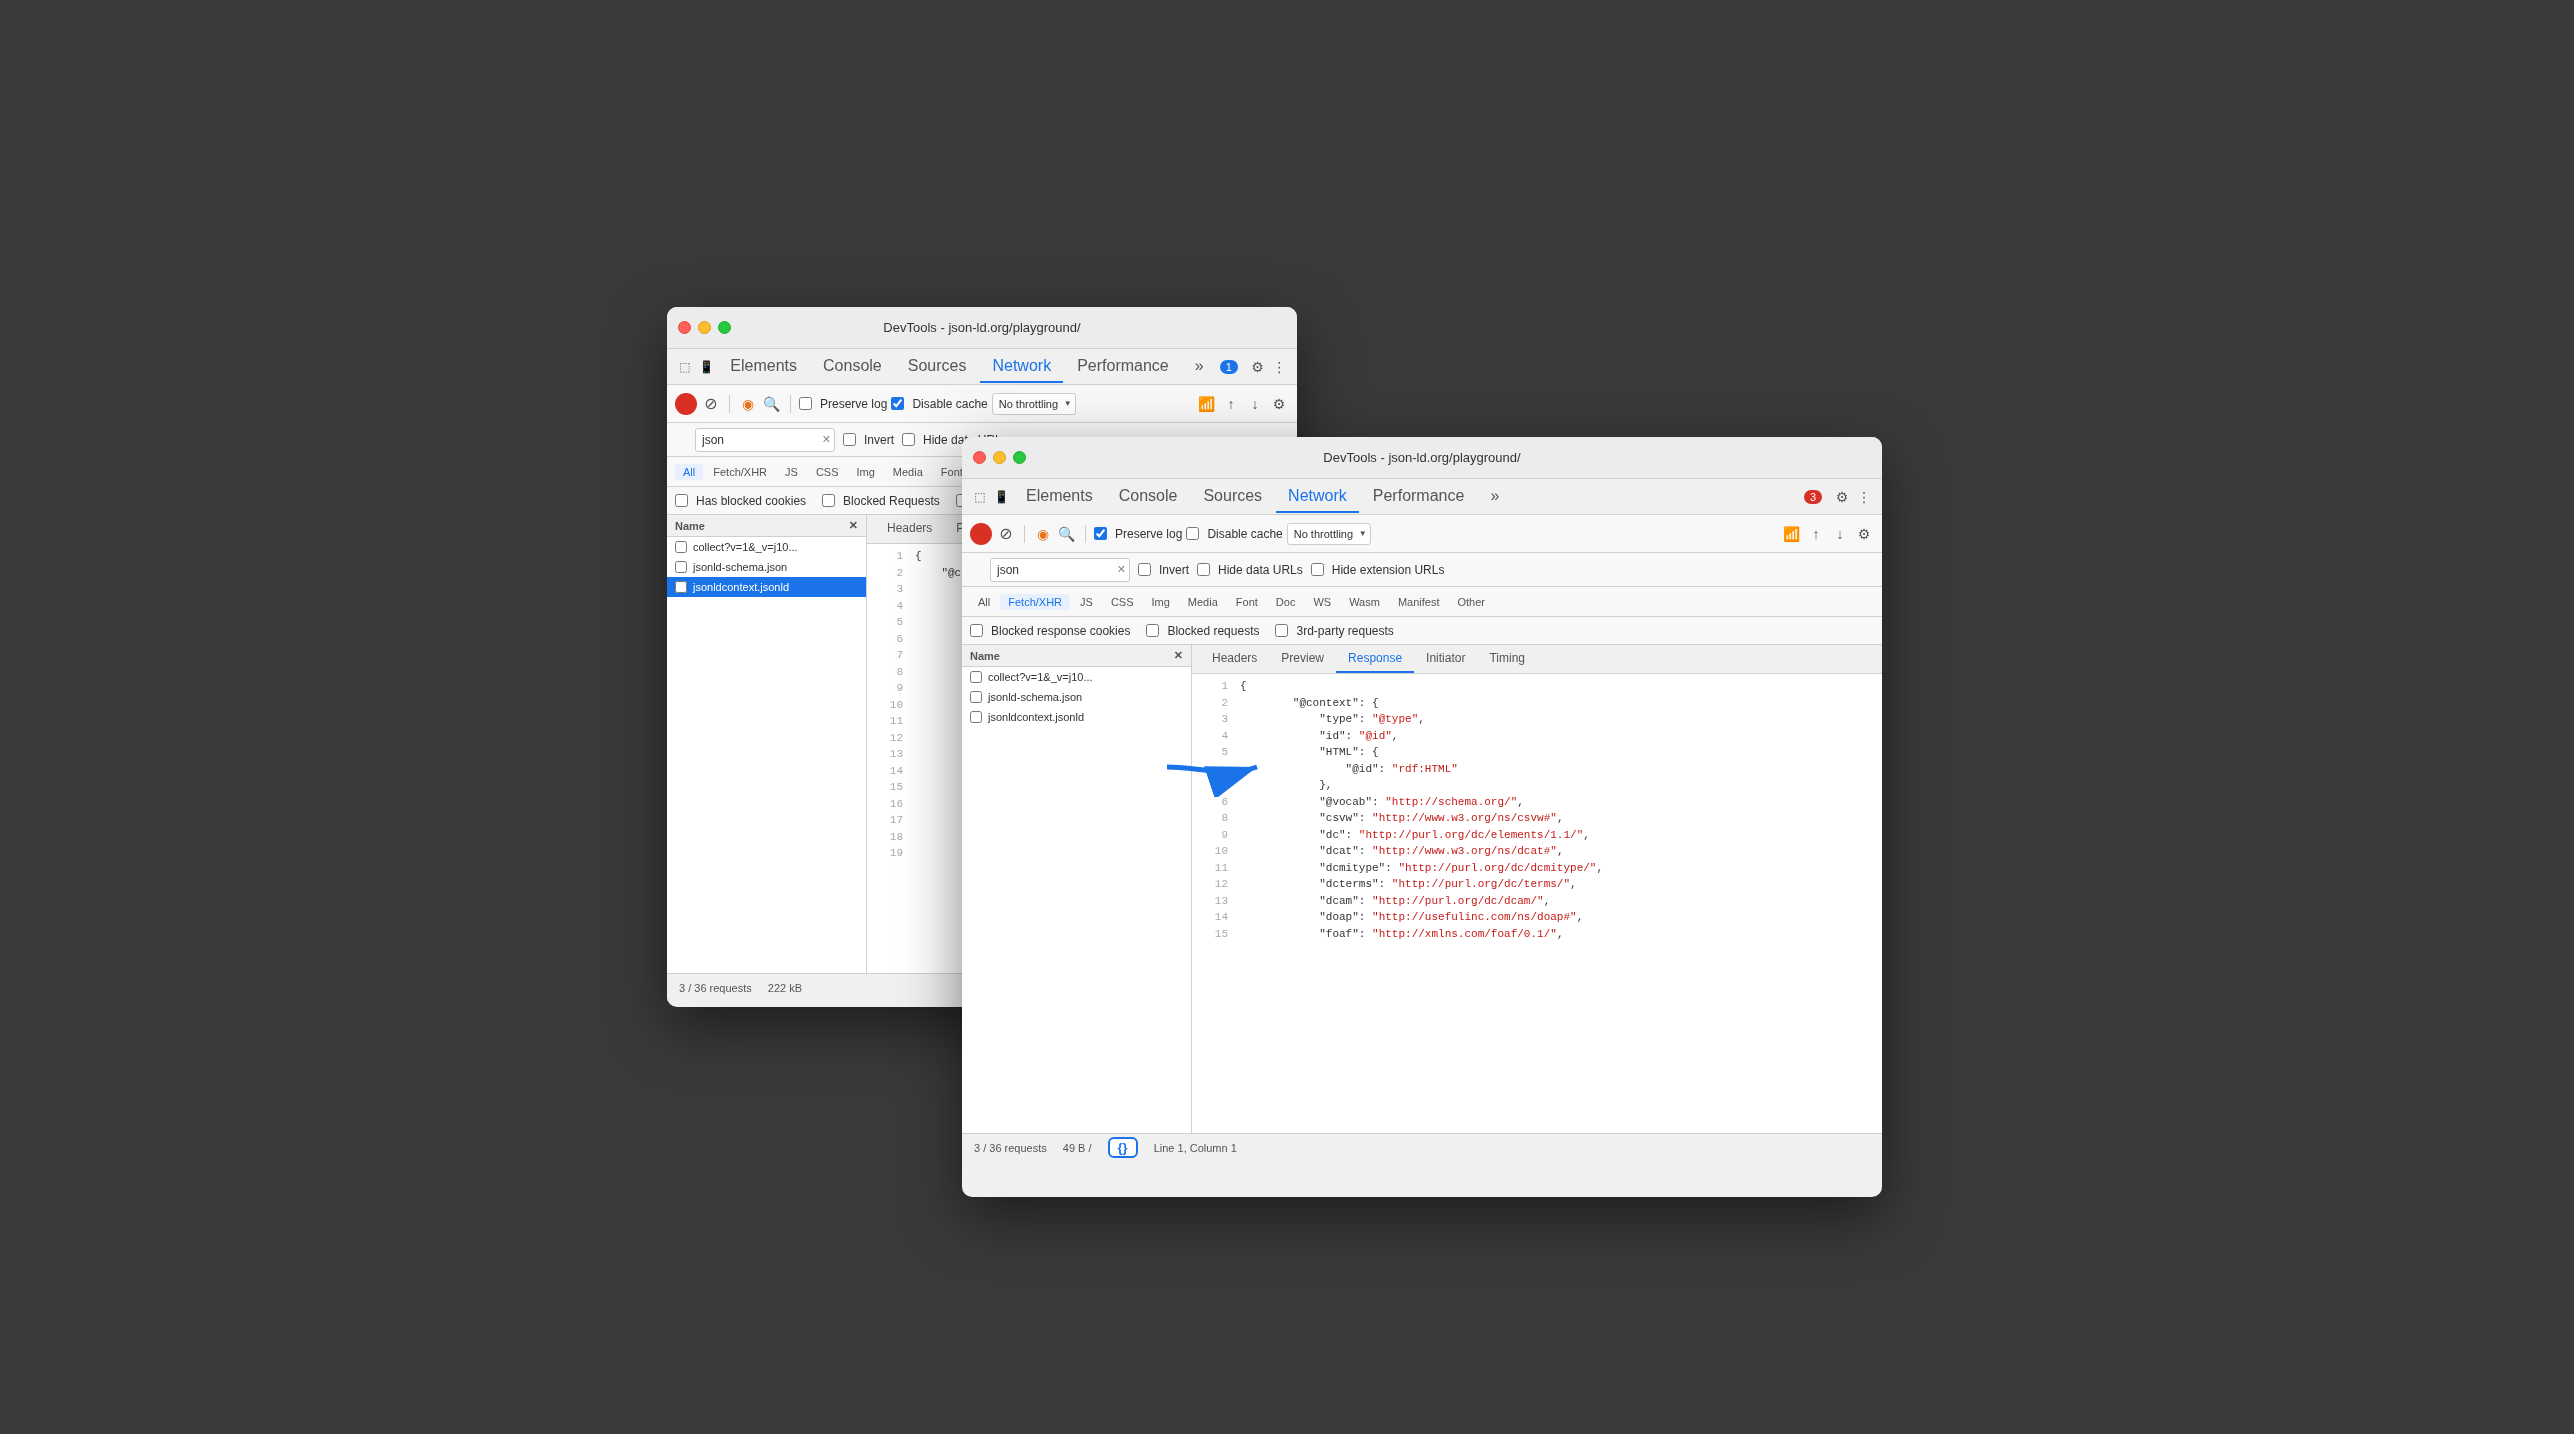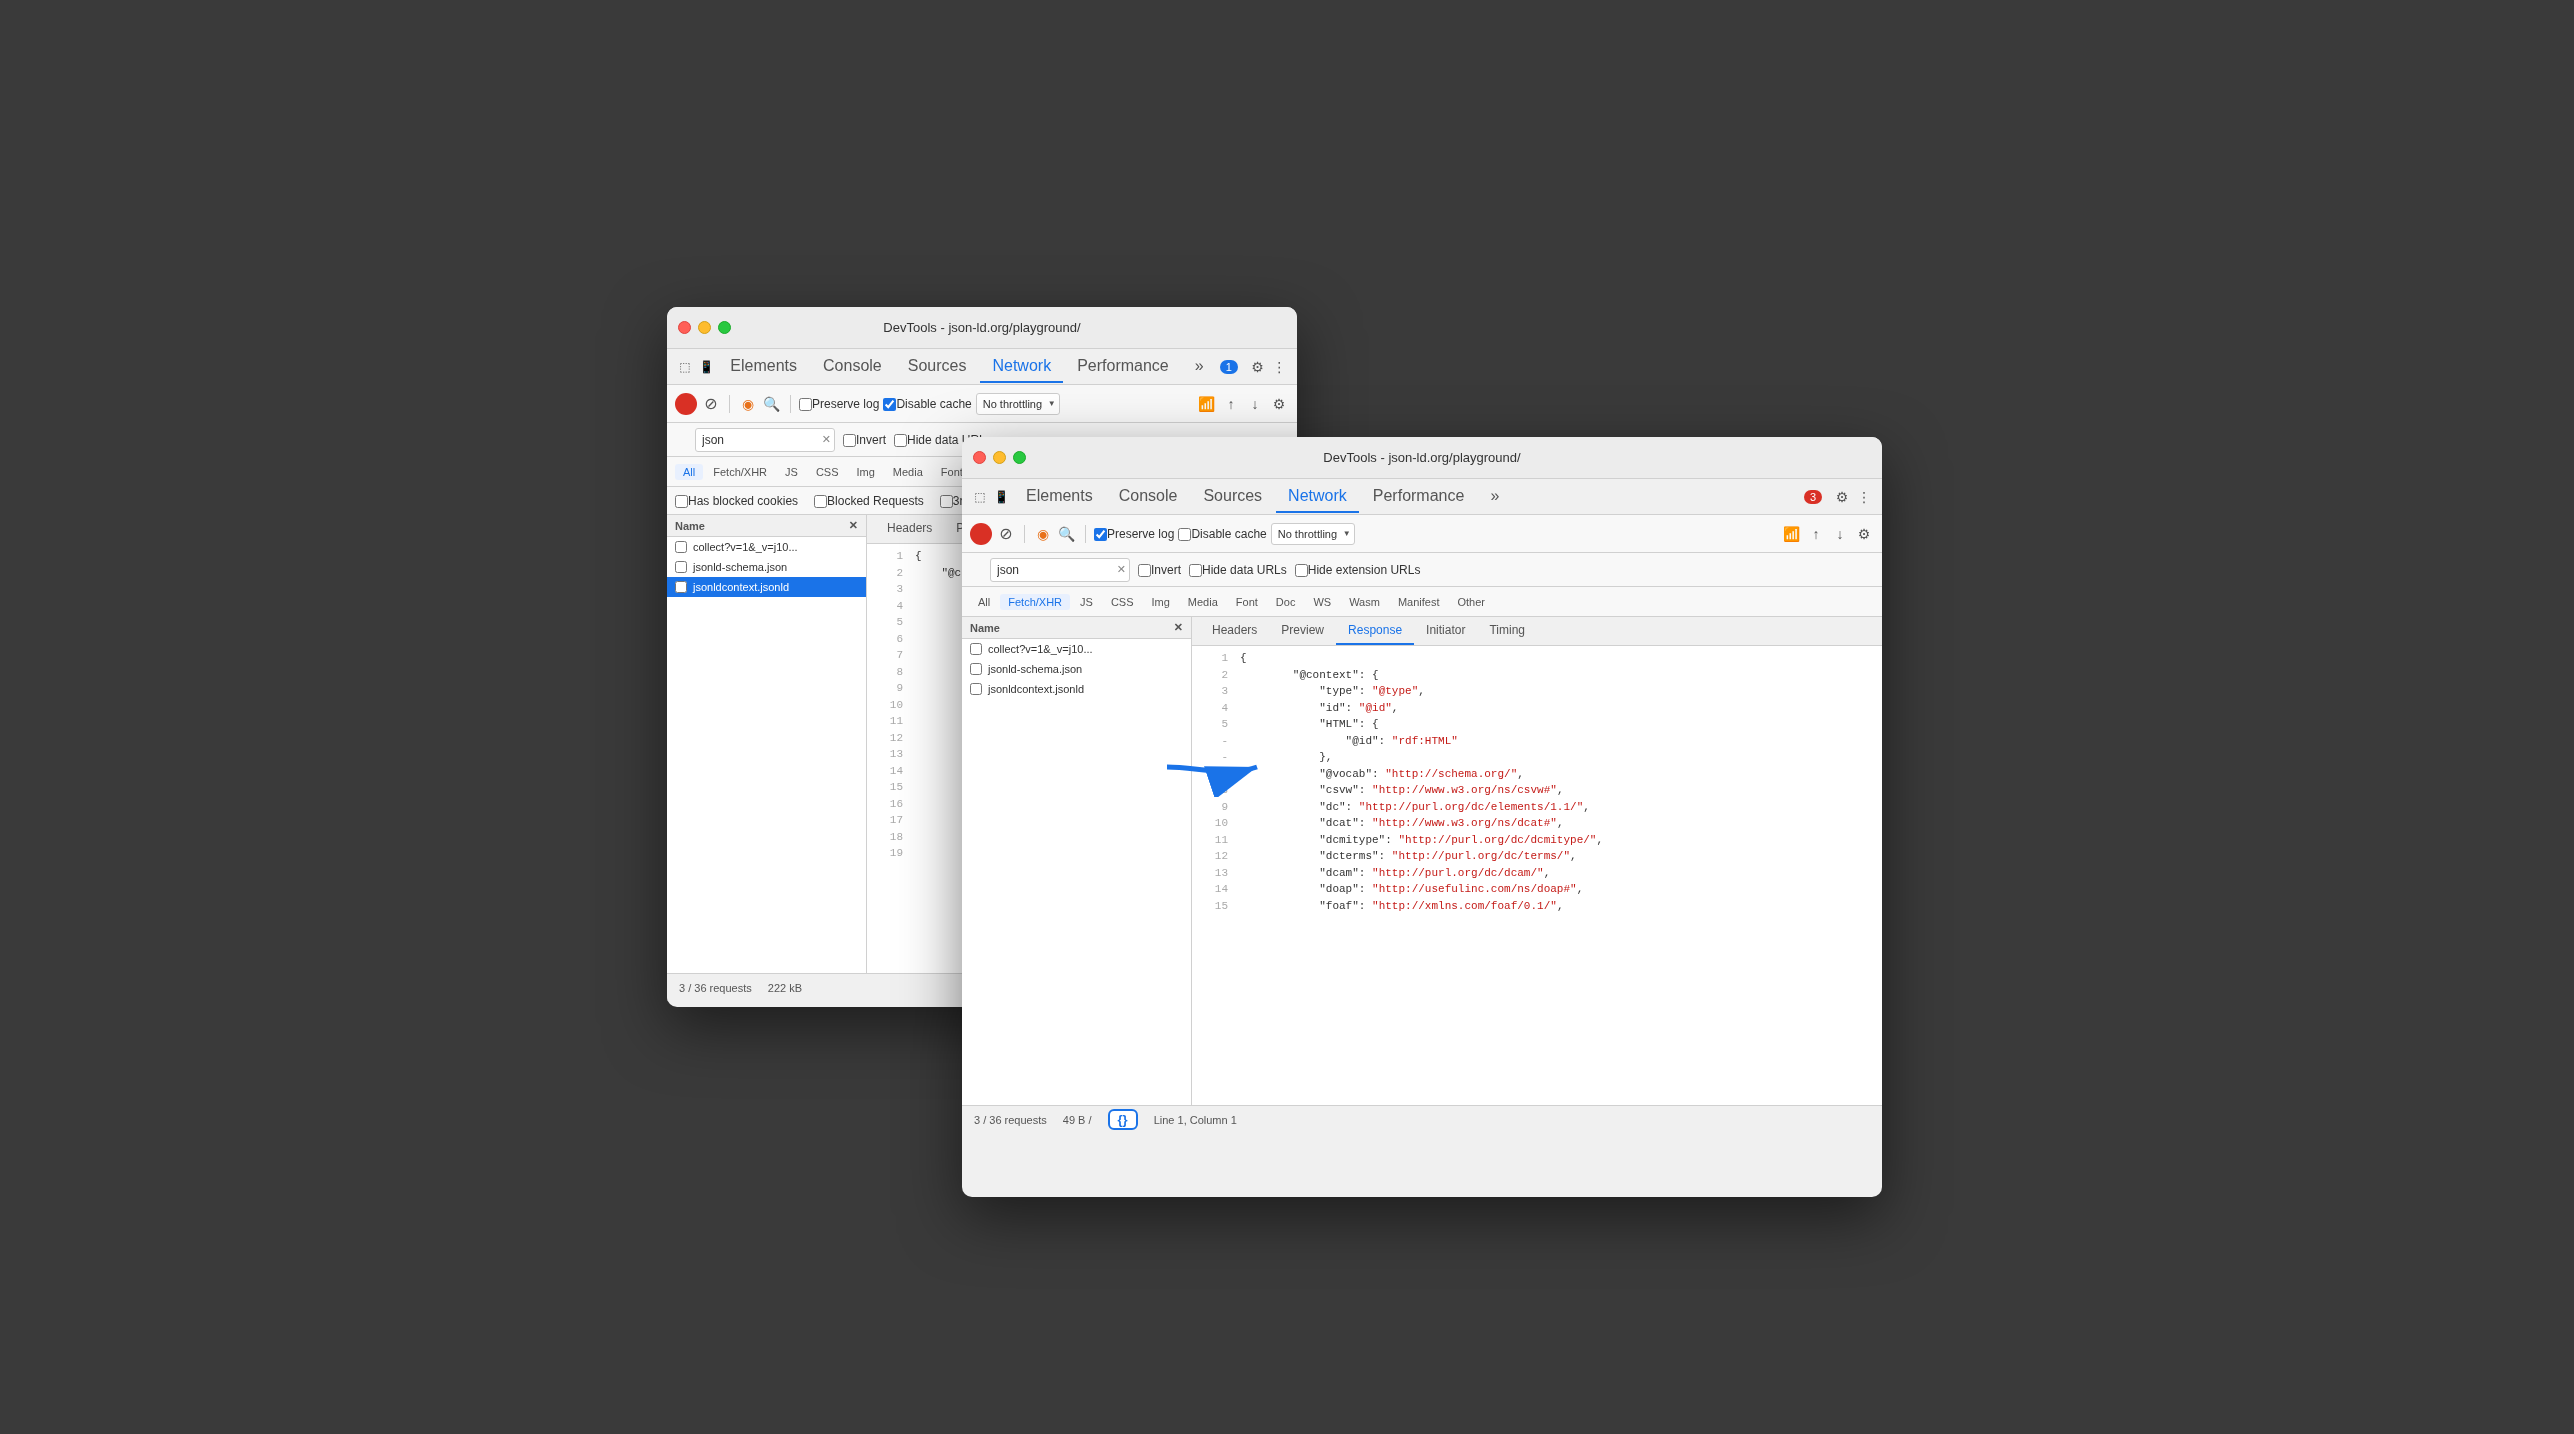--- a/index.html
+++ b/index.html
@@ -165,22 +165,22 @@
     .search-clear {
       position: absolute;
       right: 4px;
       color: #888;
       cursor: pointer;
       font-size: 11px;
     }
 
     .checkbox-label {
       display: flex;
-      align-items: flex-end;
-      gap: 0;
+      align-items: flex-start;
+      gap: 8px;
       font-size: 12px;
       color: #333;
       cursor: pointer;
       white-space: nowrap;
     }
 
     
     .filter-row {
       background: #f8f8f8;
       border-bottom: 1px solid #d0d0d0;
@@ -721,20 +721,34 @@
       <span class="filter-btn">Img</span>
       <span class="filter-btn">Media</span>
       <span class="filter-btn">Font</span>
       <span class="filter-btn">Doc</span>
       <span class="filter-btn">WS</span>
       <span class="filter-btn">Wasm</span>
       <span class="filter-btn">Manifest</span>
       <span class="filter-btn">Other</span>
     </div>
 
+    <div class="checkbox-row">
+      <label class="checkbox-label">
+        <input type="checkbox" style="">
+        <span>Blocked response cookies</span>
+      </label>
+      <label class="checkbox-label">
+        <input type="checkbox" style="">
+        <span>Blocked requests</span>
+      </label>
+      <label class="checkbox-label">
+        <input type="checkbox" style="">
+        <span>3rd-party requests</span>
+      </label>
+    </div>
 
     <div class="main-content" style="height: calc(100% - 272px);">
 
       <div class="file-list-panel" style="width:230px;">
         <div class="file-list-header">
           <span>Name</span>
           <span style="margin-left:auto; cursor:pointer;">✕</span>
         </div>
         <div class="file-item">
           <input type="checkbox" class="file-checkbox" style="">

